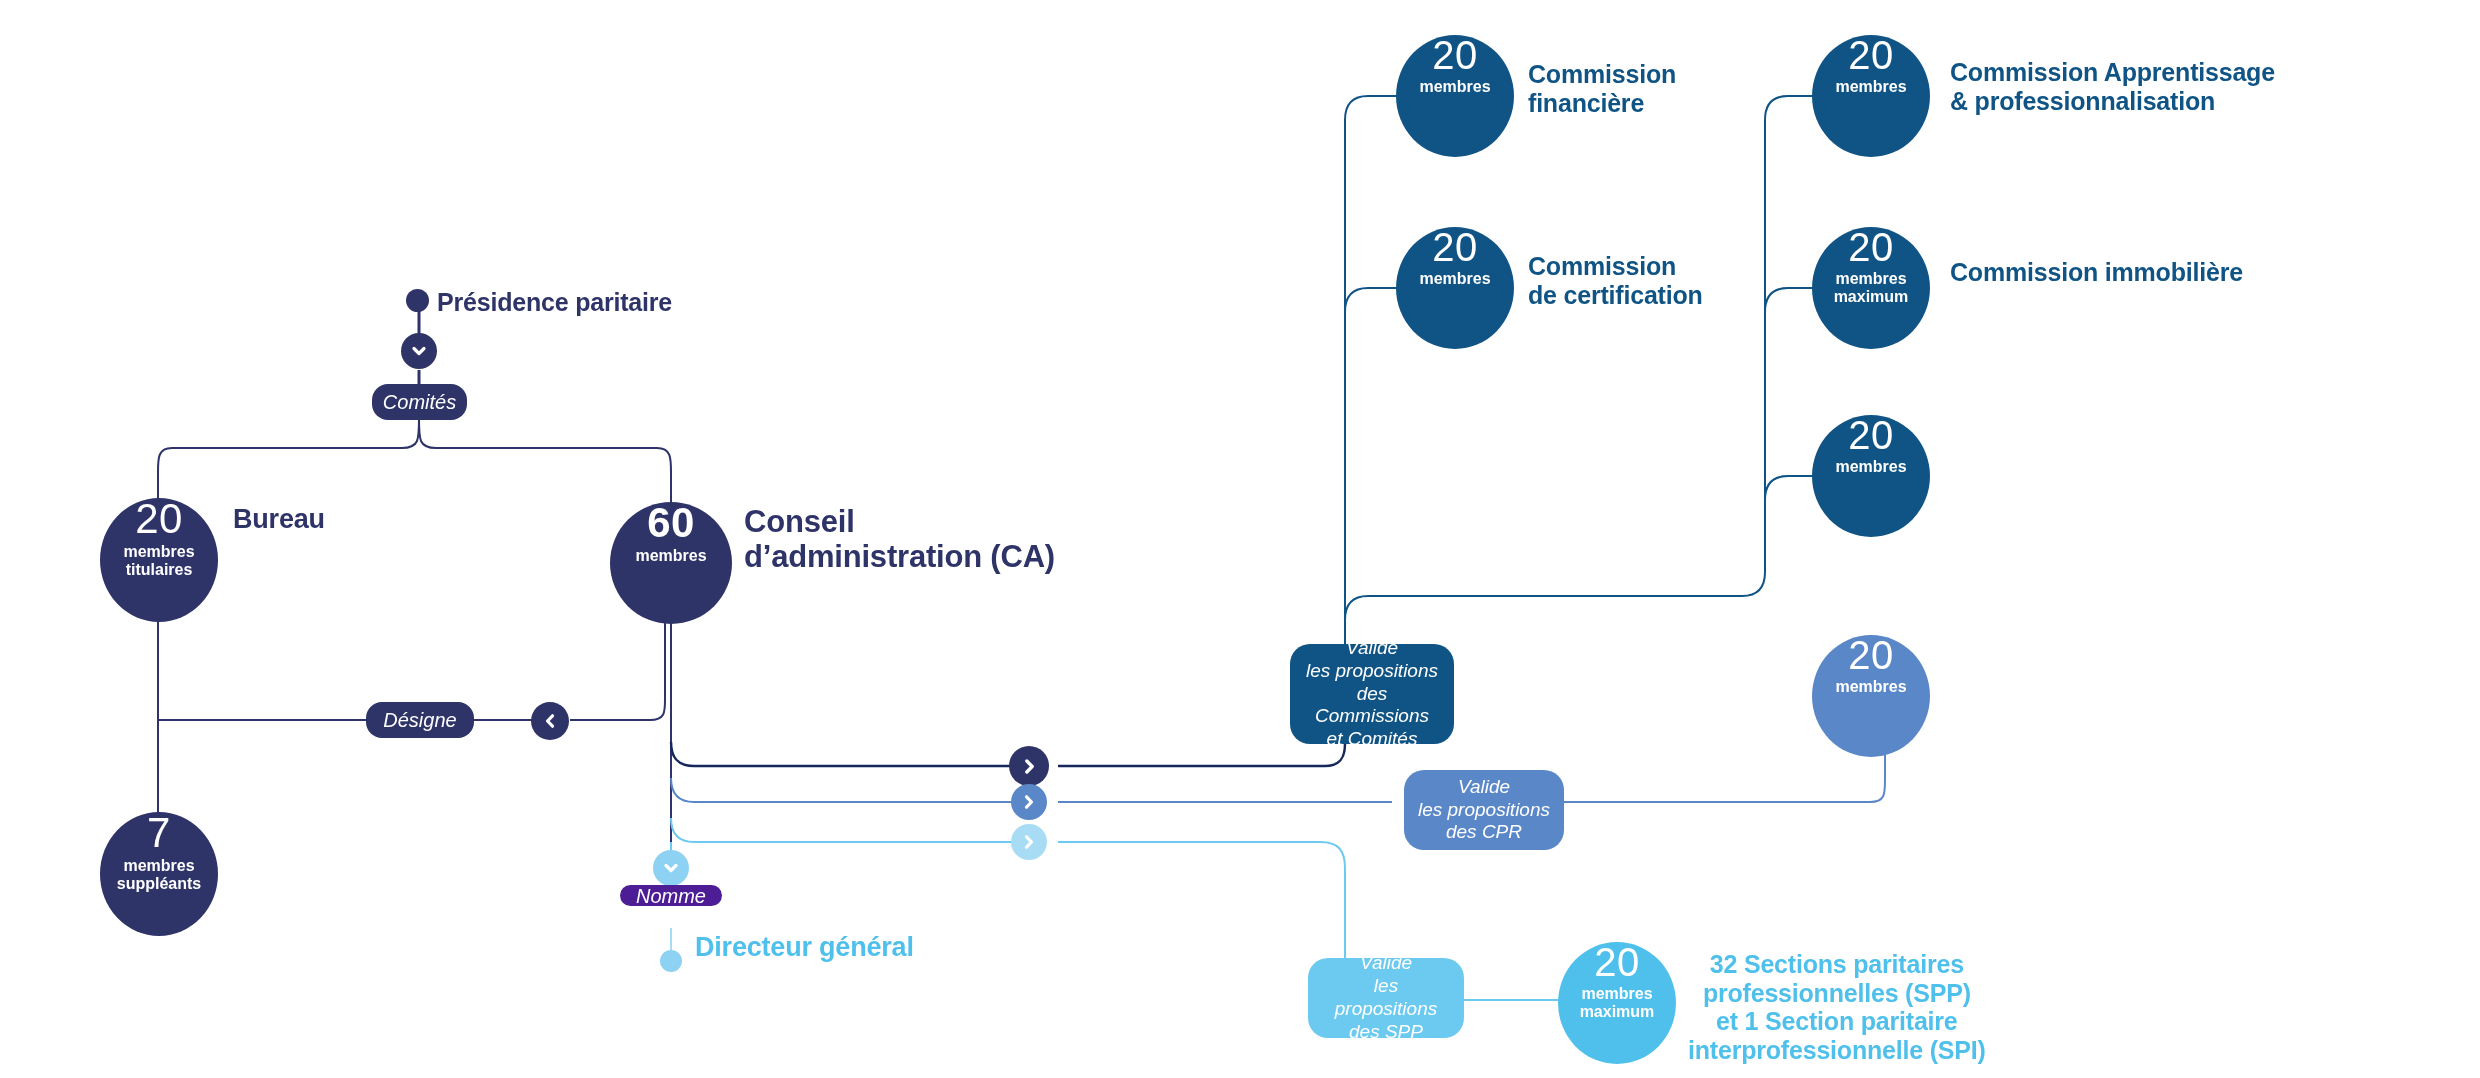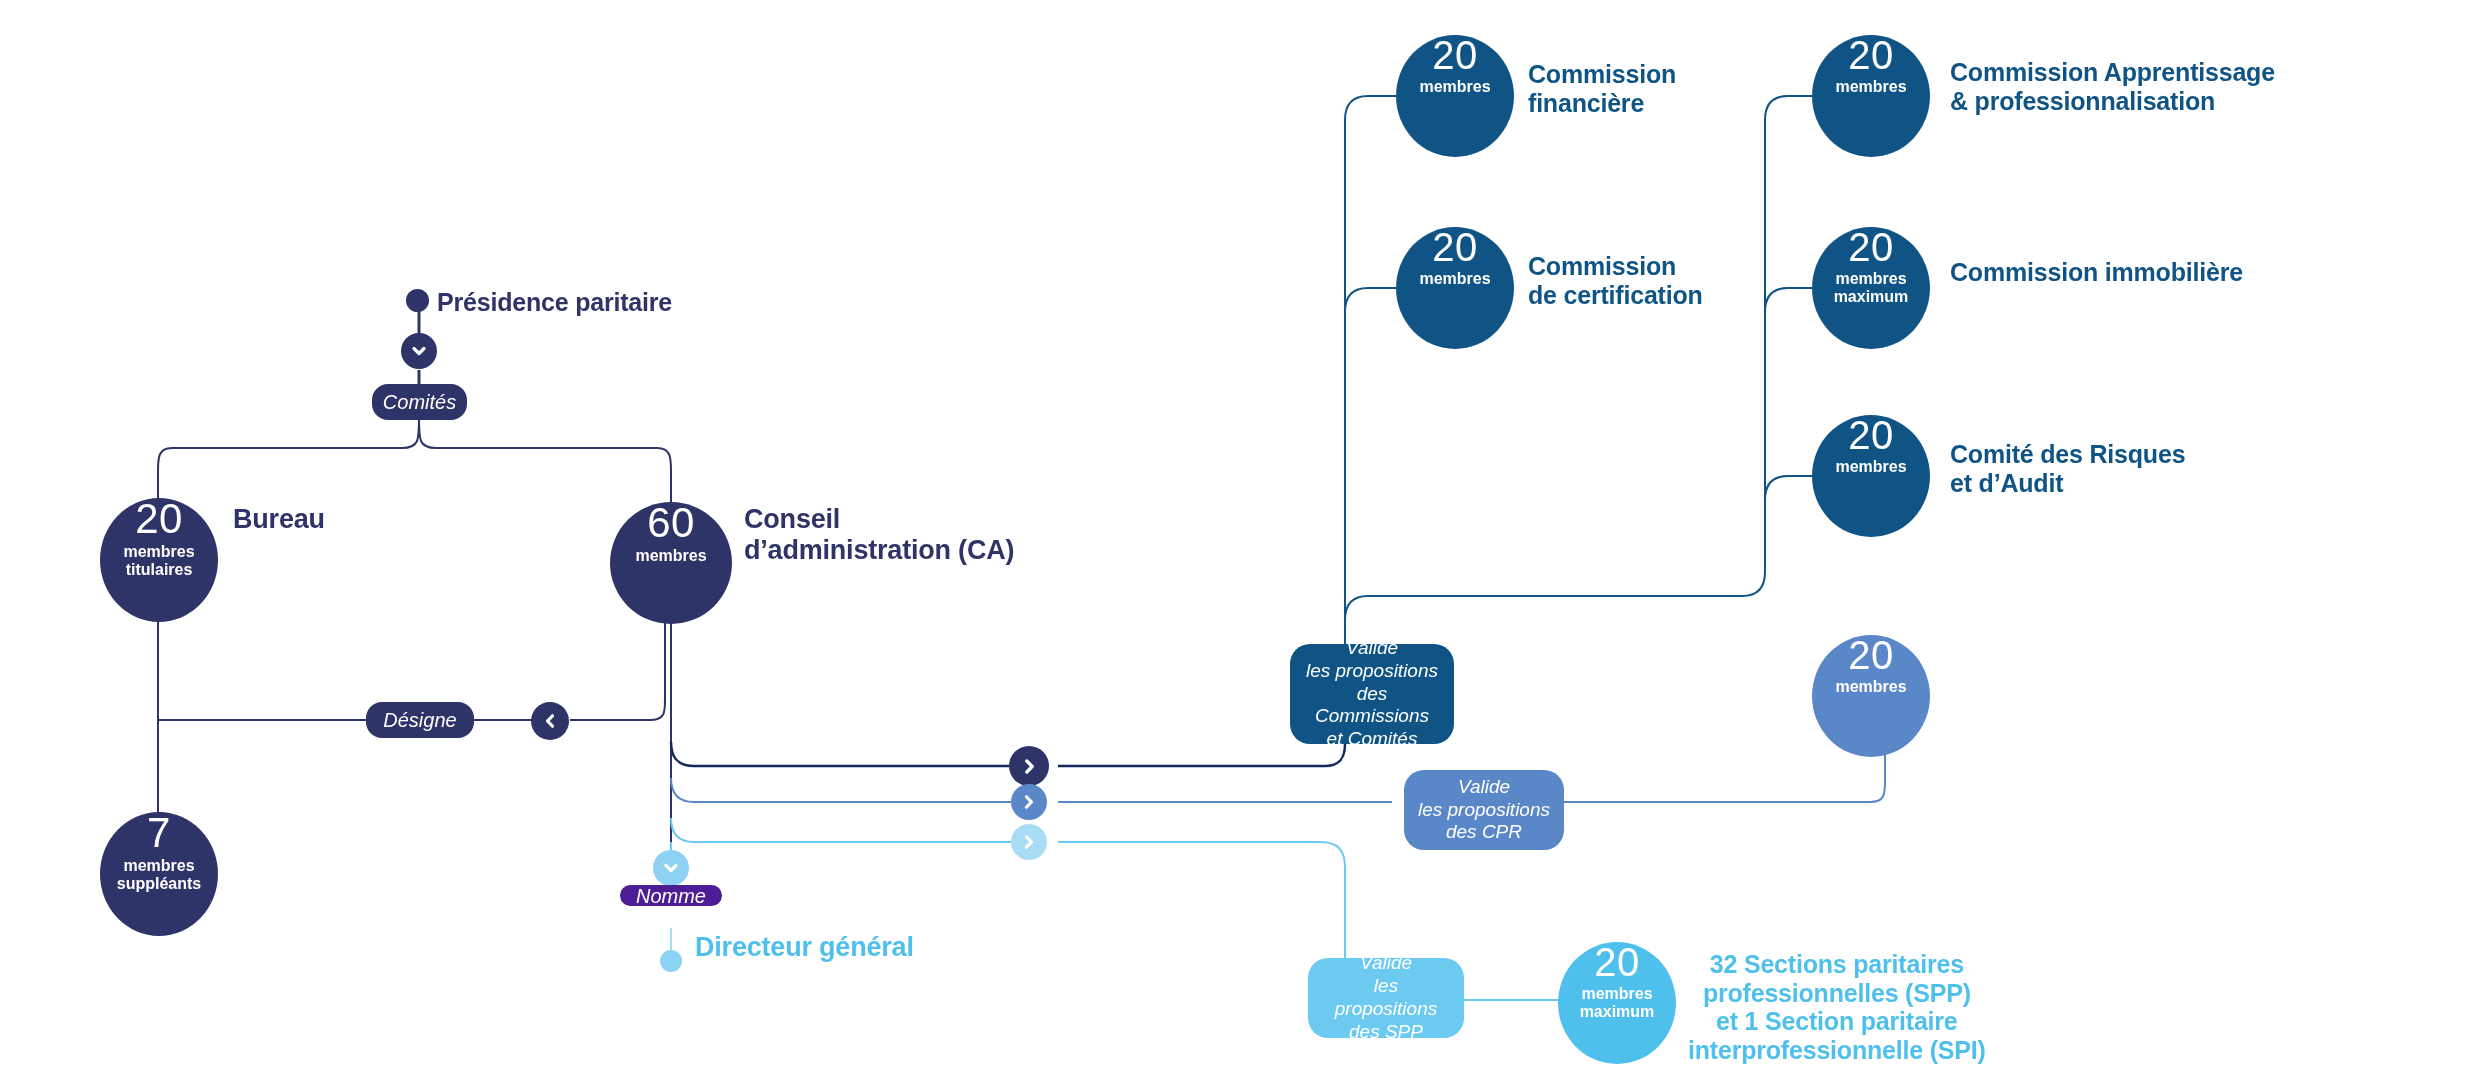--- a/index.html
+++ b/index.html
@@ -187,24 +187,24 @@
 
   <div class="pill p-navy" style="left:366px; top:702px; width:108px; height:36px; font-size:20px;">Désigne</div>
 
   <div class="badge navy" style="left:531px; top:702px; width:38px; height:38px;">
     <svg width="18" height="18" viewBox="0 0 18 18" aria-hidden="true">
       <path d="M11.5 3.8 L6.5 9 L11.5 14.2" fill="none" stroke="#ffffff" stroke-width="3.2" stroke-linecap="round" stroke-linejoin="round"></path>
     </svg>
   </div>
 
   <div class="node navy" style="left:610px; top:502px; width:122px; height:122px;">
-    <span class="num" style="font-size:42px;">60</span>
-    <span class="sub" style="font-size:16px; white-space:pre-line;">membres</span>
-  </div>
-  <div class="heading h-navy" style="left:744px; top:504px; font-size:27px;">Conseil
+    <span class="num" style="font-size:42px;font-weight:bold;">60</span>
+    <span class="sub" style="font-size:16px; white-space:pre-line;">membres</span>
+  </div>
+  <div class="heading h-navy" style="left:744px; top:504px; font-size:31px;">Conseil
 d’administration (CA)</div>
 
   <div class="badge" style="left:653px; top:850px; width:36px; height:36px; background:#8DD2F2;">
     <svg width="18" height="18" viewBox="0 0 18 18" aria-hidden="true">
       <path d="M4 6.5 L9 11.5 L14 6.5" fill="none" stroke="#ffffff" stroke-width="3.2" stroke-linecap="round" stroke-linejoin="round"></path>
     </svg>
   </div>
 
   <div class="pill" style="left:620px; top:885px; width:102px; height:21px; font-size:20px; background:#4c1d95;">Nomme</div>
 
@@ -268,22 +268,20 @@
     <span class="num" style="font-size:40px;">20</span>
     <span class="sub" style="font-size:16px; white-space:pre-line;">membres
 maximum</span>
   </div>
   <div class="heading h-deep" style="left:1950px; top:258px; font-size:25px;">Commission immobilière</div>
 
   <div class="node deepblue" style="left:1812px; top:415px; width:118px; height:122px;">
     <span class="num" style="font-size:40px;">20</span>
     <span class="sub" style="font-size:16px; white-space:pre-line;">membres</span>
   </div>
-  <div class="heading h-deep" style="left:1950px; top:440px; font-size:25px;">Comité des Risques
-et d’Audit</div>
 
   <div class="node midblue" style="left:1812px; top:635px; width:118px; height:122px;">
     <span class="num" style="font-size:40px;">20</span>
     <span class="sub" style="font-size:16px; white-space:pre-line;">membres</span>
   </div>
 
   <div class="node cyan" style="left:1558px; top:942px; width:118px; height:122px;">
     <span class="num" style="font-size:40px;">20</span>
     <span class="sub" style="font-size:16px; white-space:pre-line;">membres
 maximum</span>

